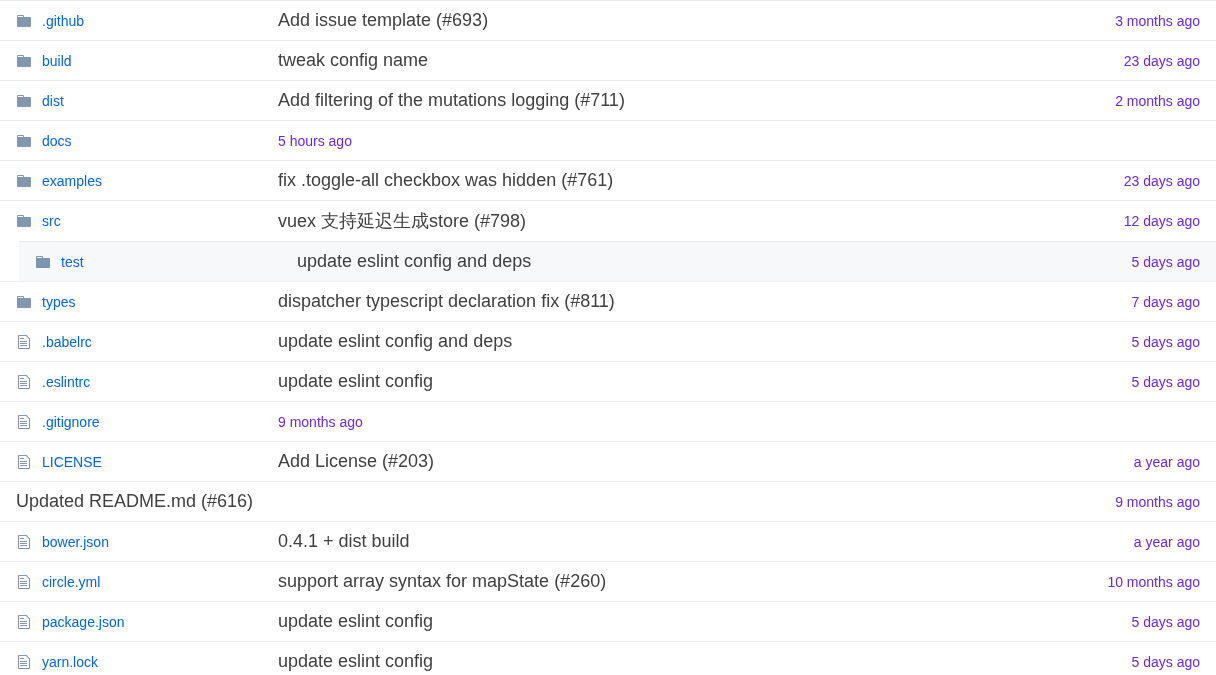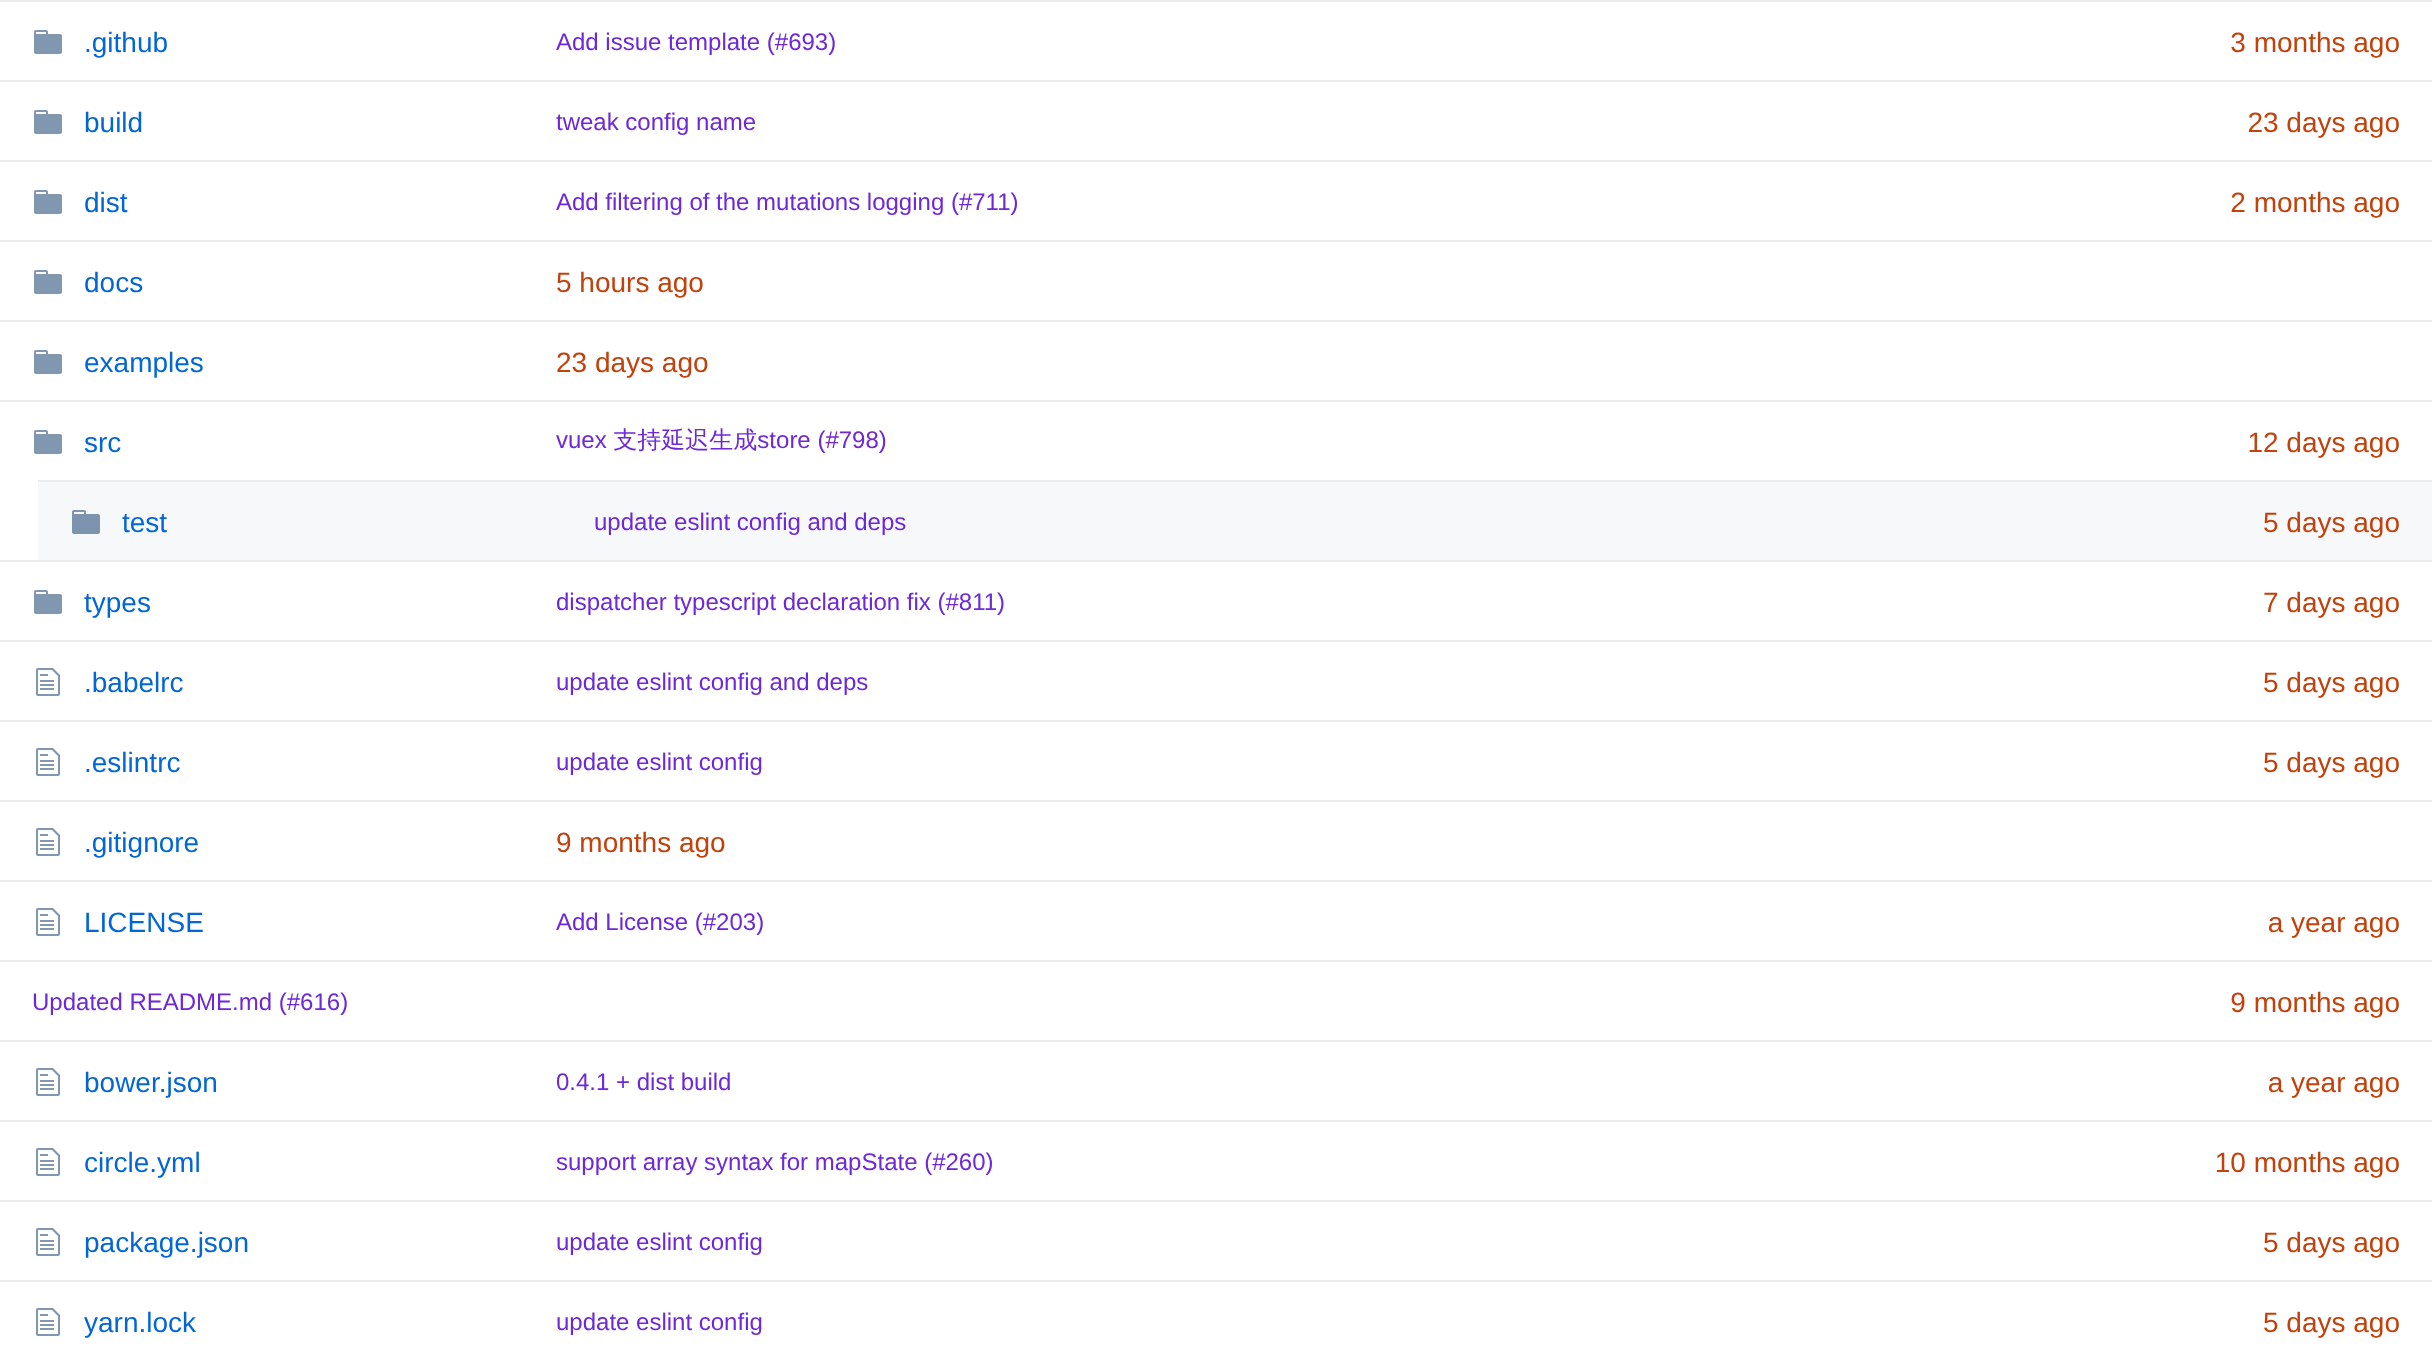--- a/index.html
+++ b/index.html
@@ -47,29 +47,29 @@
       fill: rgba(3, 47, 98, 0.5);
     }
     .file-name {
       color: #0366d6;
       text-decoration: none;
       cursor: pointer;
       font-size: 14px;
     }
     .commit-message {
       flex: 1;
-      color: #6d28d9;
-      font-size: 12px;
+      color: #404040;
+      font-size: 18px;
       cursor: pointer;
       white-space: nowrap;
       overflow: hidden;
       text-overflow: ellipsis;
     }
     .time-ago {
-      color: #c2410c;
+      color: #6d28d9;
       font-size: 14px;
       text-align: left;
       flex-shrink: 0;
       white-space: nowrap;
     }
   </style>
 </head>
 <body>
 
 <div class="file-list" id="file-list">
@@ -122,20 +122,21 @@
     </div>
     <div class="file-row">
       <div class="file-name-cell">
         <span class="file-icon">
           <svg viewBox="0 0 14 16" width="14" height="16">
             <path fill-rule="evenodd" d="M13 4H7V3c0-.66-.31-1-1-1H1c-.55 0-1 .45-1 1v10c0 .55.45 1 1 1h12c.55 0 1-.45 1-1V5c0-.55-.45-1-1-1zM6 4H1V3h5v1z"></path>
           </svg>
         </span>
         <a class="file-name">examples</a>
       </div>
+      <a class="commit-message">fix .toggle-all checkbox was hidden (#761)</a>
       <span class="time-ago">23 days ago</span>
     </div>
     <div class="file-row">
       <div class="file-name-cell">
         <span class="file-icon">
           <svg viewBox="0 0 14 16" width="14" height="16">
             <path fill-rule="evenodd" d="M13 4H7V3c0-.66-.31-1-1-1H1c-.55 0-1 .45-1 1v10c0 .55.45 1 1 1h12c.55 0 1-.45 1-1V5c0-.55-.45-1-1-1zM6 4H1V3h5v1z"></path>
           </svg>
         </span>
         <a class="file-name">src</a>

